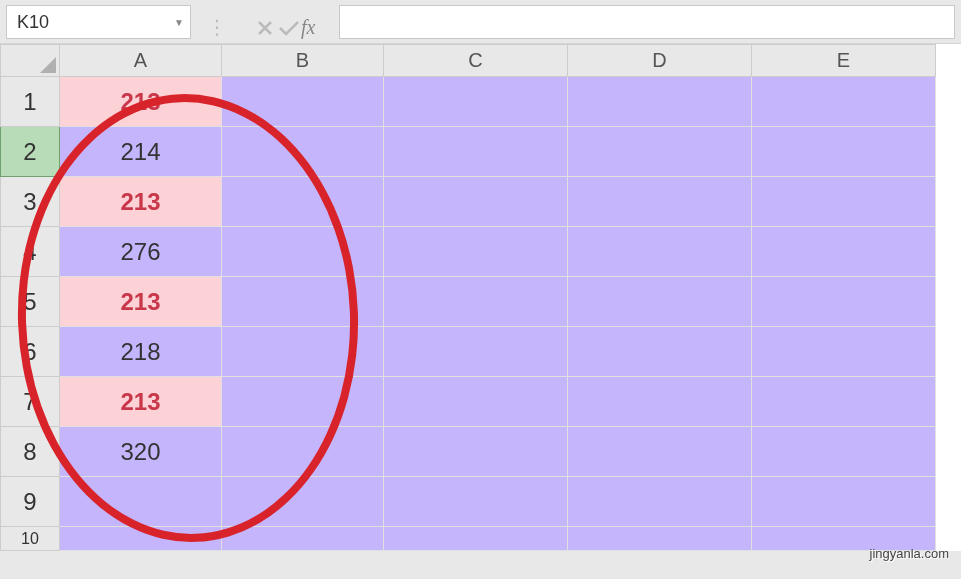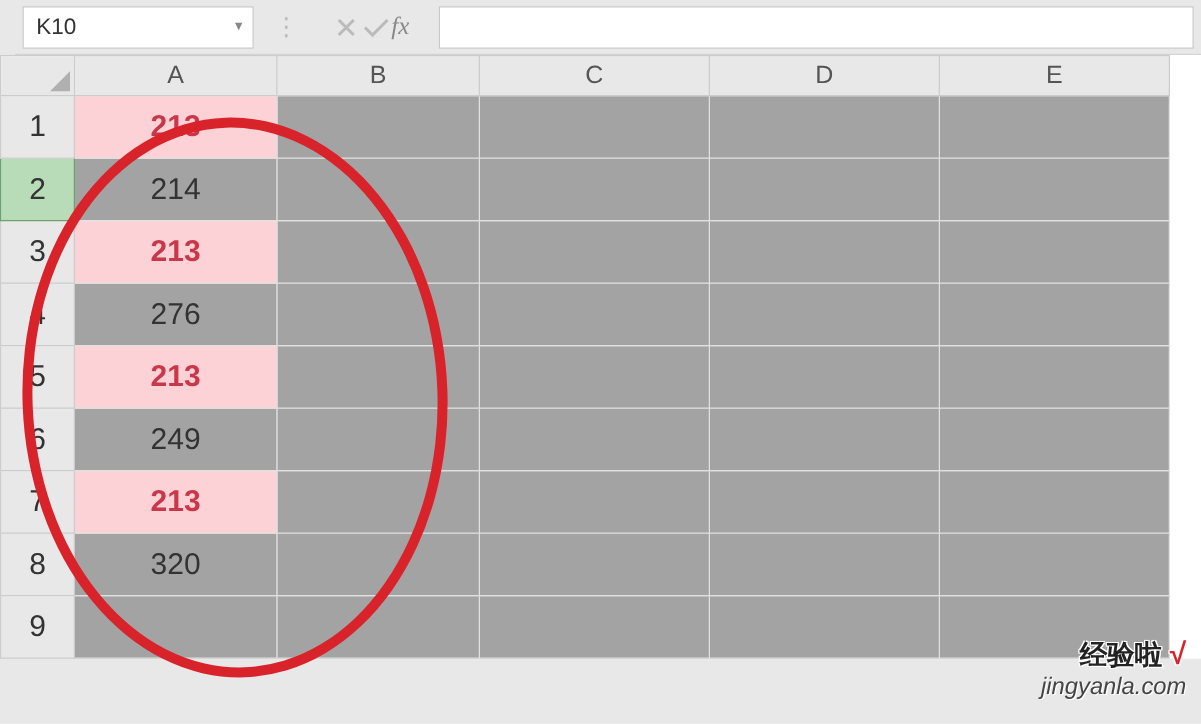--- a/index.html
+++ b/index.html
@@ -6,27 +6,26 @@
     body {
       font-family: "Helvetica Neue", Arial, sans-serif;
       background: #e8e8e8;
       width: 961px;
       height: 579px;
       overflow: hidden;
       position: relative;
     }
     .formula-bar {
       display: flex;
-      align-items: center;
+      align-items: flex-end;
       background: #e8e8e8;
       height: 44px;
       padding: 4px 6px;
       gap: 12px;
       border-bottom: 1px solid #d4d4d4;
-      margin-left: 12px;
     }
     .name-box {
       background: #fff;
       border: 1px solid #c8c8c8;
       width: 185px;
       height: 34px;
       display: flex;
       align-items: center;
       padding: 0 10px;
       font-size: 18px;
@@ -97,21 +96,21 @@
     .col-B { width: 162px; }
     .col-C { width: 184px; }
     .col-D { width: 184px; }
     .col-E { width: 184px; }
     .grid-table td {
       border: 1px solid #e0e0e0;
       height: 50px;
       font-size: 24px;
       text-align: center;
       color: #333;
-      background: #a3a3a3;
+      background: #c4b5fd;
     }
     .row-head {
       background: #e8e8e8 !important;
       border: 1px solid #ccc !important;
       text-align: center;
       font-size: 20px;
       color: #555;
     }
     .row-head.active{
       background:#b7dcb7 !important;
@@ -144,23 +143,22 @@
       pointer-events: none;
     }
     .watermark .line1 {
       font-size: 22px;
       font-weight: bold;
       color: #222;
       text-shadow: 1px 1px 0 #fff, -1px -1px 0 #fff, 1px -1px 0 #fff, -1px 1px 0 #fff;
     }
     .watermark .chk { color: #d8232a; font-size: 24px; }
     .watermark .line2 {
-      font-size: 19px;
+      font-size: 13px;
       color: #444;
-      font-style: italic;
       text-shadow: 1px 1px 0 #fff;
     }
   </style>
 </head>
 <body>
 
 <div class="formula-bar">
   <div class="name-box">
     <span>K10</span>
     <span class="dd">▼</span>
@@ -232,21 +230,21 @@
         <tr>
           <td class="row-head">5</td>
           <td class="hl">213</td>
           <td></td>
           <td></td>
           <td></td>
           <td></td>
         </tr>
         <tr>
           <td class="row-head">6</td>
-          <td class="">249</td>
+          <td class="">218</td>
           <td></td>
           <td></td>
           <td></td>
           <td></td>
         </tr>
         <tr>
           <td class="row-head">7</td>
           <td class="hl">213</td>
           <td></td>
           <td></td>
@@ -262,25 +260,29 @@
           <td></td>
         </tr>
         <tr>
           <td class="row-head">9</td>
           <td class=""></td>
           <td></td>
           <td></td>
           <td></td>
           <td></td>
         </tr>
+        <tr class="row-last">
+          <td class="row-head">10</td>
+          <td></td>
+          <td></td>
+          <td></td>
+          <td></td>
+          <td></td>
+        </tr>
       </tbody>
   </table>
 
   <div class="ellipse"></div>
 </div>
 
 <div class="watermark">
-  <div class="line1">
-    <span>经验啦</span>
-    <span class="chk">√</span>
-  </div>
   <div class="line2">jingyanla.com</div>
 </div>
 
 </body></html>

